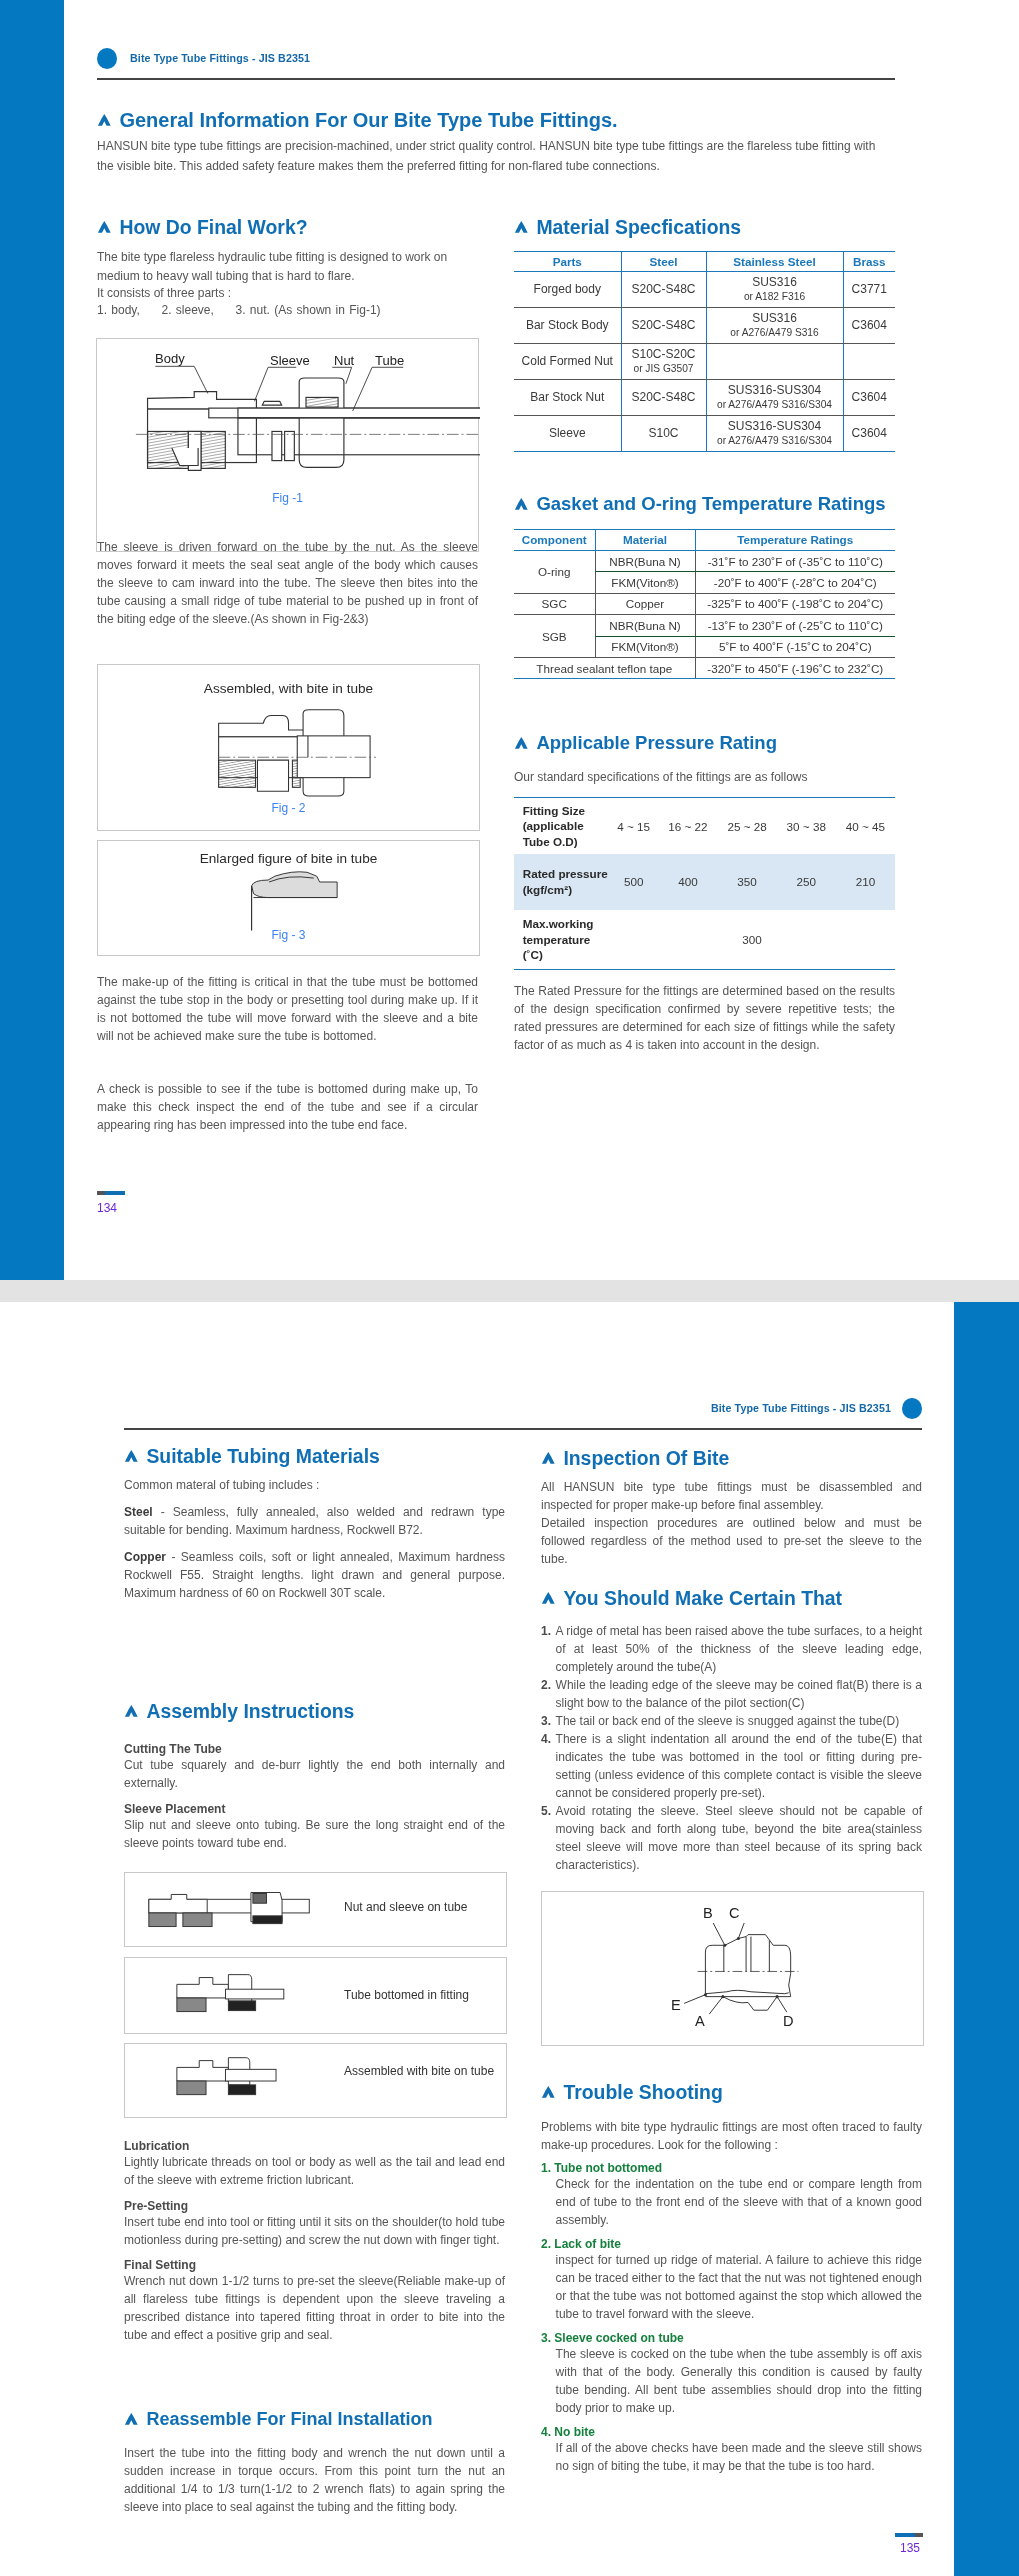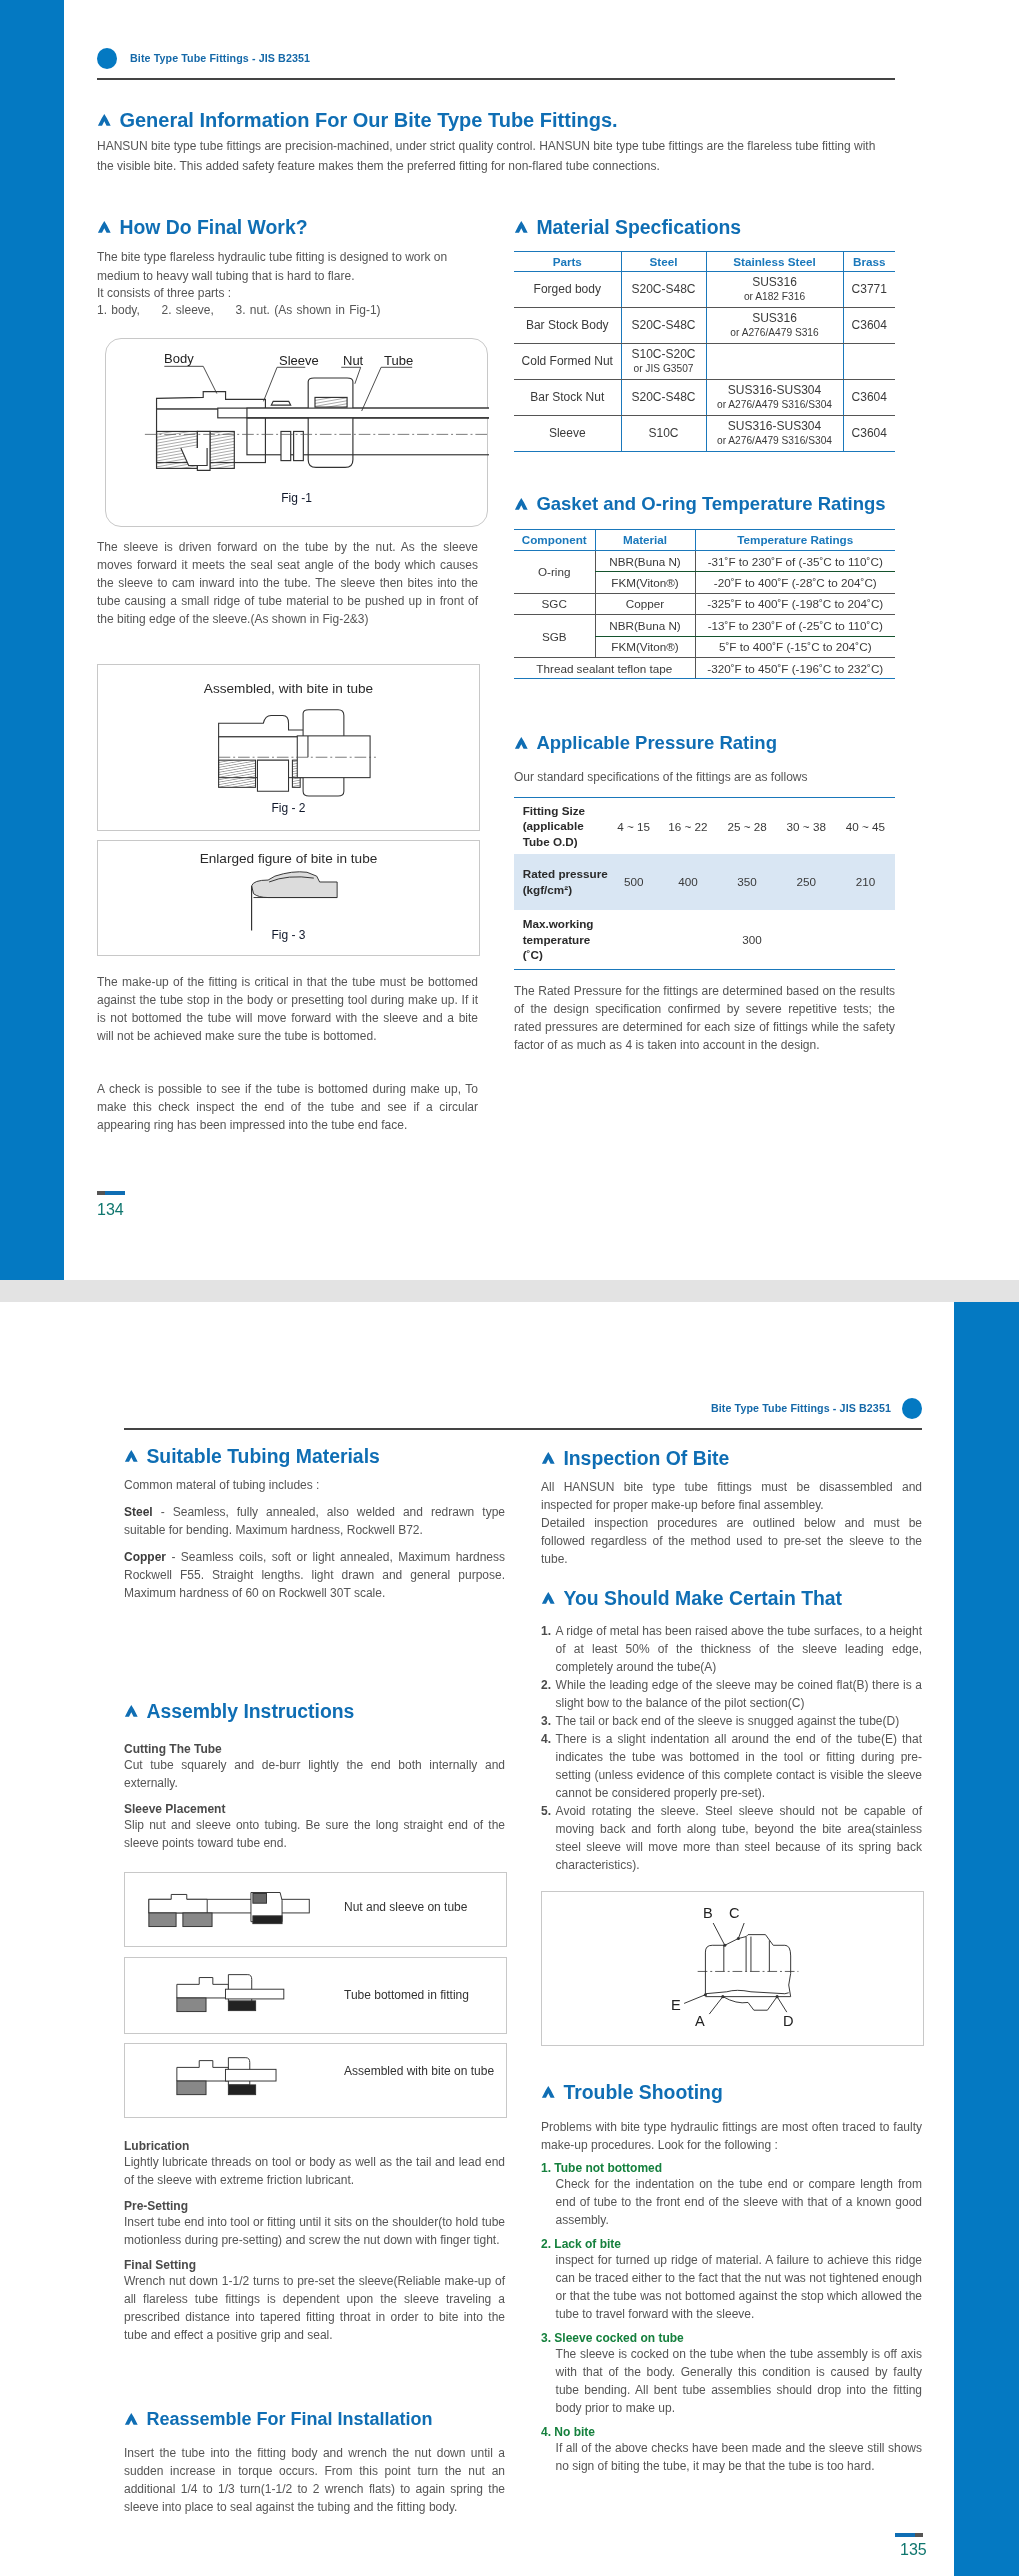--- a/index.html
+++ b/index.html
@@ -24,21 +24,21 @@
 
   .h2 { font-size: 19.4px; font-weight: bold; color: #0f6eb4; display: flex; align-items: center; white-space: nowrap; }
   .h2 .ic { display: inline-block; width: 14.6px; height: 14.6px; margin-right: 7.8px; position: relative; }
   .h2 .ic svg { width: 14.6px; height: 14.6px; display: block; }
   .p { font-size: 12px; line-height: 18px; color: #555; text-align: justify; }
   .p b { color: #3c3c3c; }
   .sub { font-size: 12px; font-weight: bold; color: #4a4a4a; margin-top: 9.7px; }
 
   .abs { position: absolute; }
   .figbox { border: 1.5px solid #c8c8c8; background: #fff; position: absolute; }
-  .figcap { position: absolute; left: 0; right: 0; text-align: center; font-size: 12px; color: #0f172a; }
+  .figcap { position: absolute; left: 0; right: 0; text-align: center; font-size: 12px; color: #3b82f6; }
   .figtitle { position: absolute; left: 0; right: 0; text-align: center; font-size: 13.6px; color: #2a2a2a; }
 
   table { border-collapse: collapse; font-size: 11.7px; color: #3a3a3a; }
   .mt { width: 381px; }
   .mt th { color: #1a78bb; font-weight: bold; font-size: 11.7px; height: 20.4px; border-top: 1.9px solid #1a78bb; border-bottom: 1.9px solid #1a78bb; }
   .mt td { text-align: center; border-bottom: 1px solid #555; height: 36px; font-size: 12px; line-height: 13.6px; }
   .mt tr:last-child td { border-bottom: 1.9px solid #1a78bb; }
   .mt th + th, .mt td + td { border-left: 1px solid #1a78bb; }
   .mt .s { font-size: 10.2px; }
   .gt { width: 381px; }
@@ -48,21 +48,21 @@
   .gt .bl { border-left: 1px solid #555; }
   .gt td.nb { border-bottom: 1px solid #14532d; }
   .gt th.bl { border-left: 1px solid #1a78bb; }
   .pt { width: 381px; }
   .pt td { font-size: 11.7px; text-align: center; color: #3a3a3a; }
   .pt td.lab { text-align: left; font-weight: bold; color: #2a2a2a; padding-left: 8.7px; width: 95px; line-height: 15.5px; }
   .pt tr.r1 td { border-top: 1.9px solid #1a78bb; height: 56px; }
   .pt tr.r2 td { background: #d9e6f3; height: 56px; }
   .pt tr.r3 td { border-bottom: 1.9px solid #1a78bb; height: 60px; }
 
-  .pgnum { position: absolute; font-size: 16px; color: #0f766e; }
+  .pgnum { position: absolute; font-size: 12px; color: #6d28d9; }
   .pgbar { position: absolute; height: 3.9px; width: 28px; background: #0f6eb4; }
   .pgbar .g { position: absolute; top: 0; width: 7.8px; height: 3.9px; background: #555; }
 
   ol.num { list-style: none; }
   ol.num li { position: relative; padding-left: 14.6px; font-size: 12px; line-height: 18px; color: #555; text-align: justify; }
   ol.num li .n { position: absolute; left: 0; top: 0; font-weight: bold; color: #4a4a4a; }
   .ts-item { margin-top: 7.8px; }
   .ts-item .t { font-size: 12px; font-weight: bold; color: #15803d; }
   .ts-item .d { padding-left: 14.6px; font-size: 12px; line-height: 18px; color: #555; text-align: justify; }
 
@@ -106,21 +106,21 @@
     <div class="p" style="margin-top:7.8px; line-height:21.4px;">The bite type flareless hydraulic tube fitting is designed to work on</div>
     <div class="p" style="line-height:16.5px;">medium to heavy wall tubing that is hard to flare.</div>
     <div class="p" style="line-height:17.5px;">It consists of three parts :</div>
     <div class="p" style="line-height:17.5px; word-spacing:1px;">
       <span>1. body,</span>&nbsp;&nbsp;&nbsp;&nbsp;
       <span>2. sleeve,</span>&nbsp;&nbsp;&nbsp;&nbsp;
       <span>3. nut. (As shown in Fig-1)</span>
     </div>
   </div>
 
-  <div class="figbox" style="left:105px; top:338px; width:383px; height:189px;border-radius:16px;">
+  <div class="figbox" style="left:96px; top:338px; width:383px; height:214px;">
     <svg width="383" height="181" viewBox="0 0 394 186">
       <g stroke="#333" stroke-width="1.2" fill="#fff">
         <path d="M52 61 L100 60 L100 54 L123 54 L123 62 L164 62 L164 72 L52 72 Z"></path>
         <rect x="52" y="72" width="112" height="55"></rect>
         <rect x="52" y="95" width="42" height="38" fill="url(#hatch)"></rect>
         <rect x="107" y="95" width="25" height="38" fill="url(#hatch)"></rect>
         <path d="M94 95 L107 95 L107 135 L94 135 Z"></path>
         <path d="M77 112 L85 130 L104 130 L104 112"></path>
         <rect x="145" y="68" width="283" height="10" transform="translate(-30 3)"></rect>
         <path d="M170 68 L172 64 L188 64 L190 68 Z"></path>

